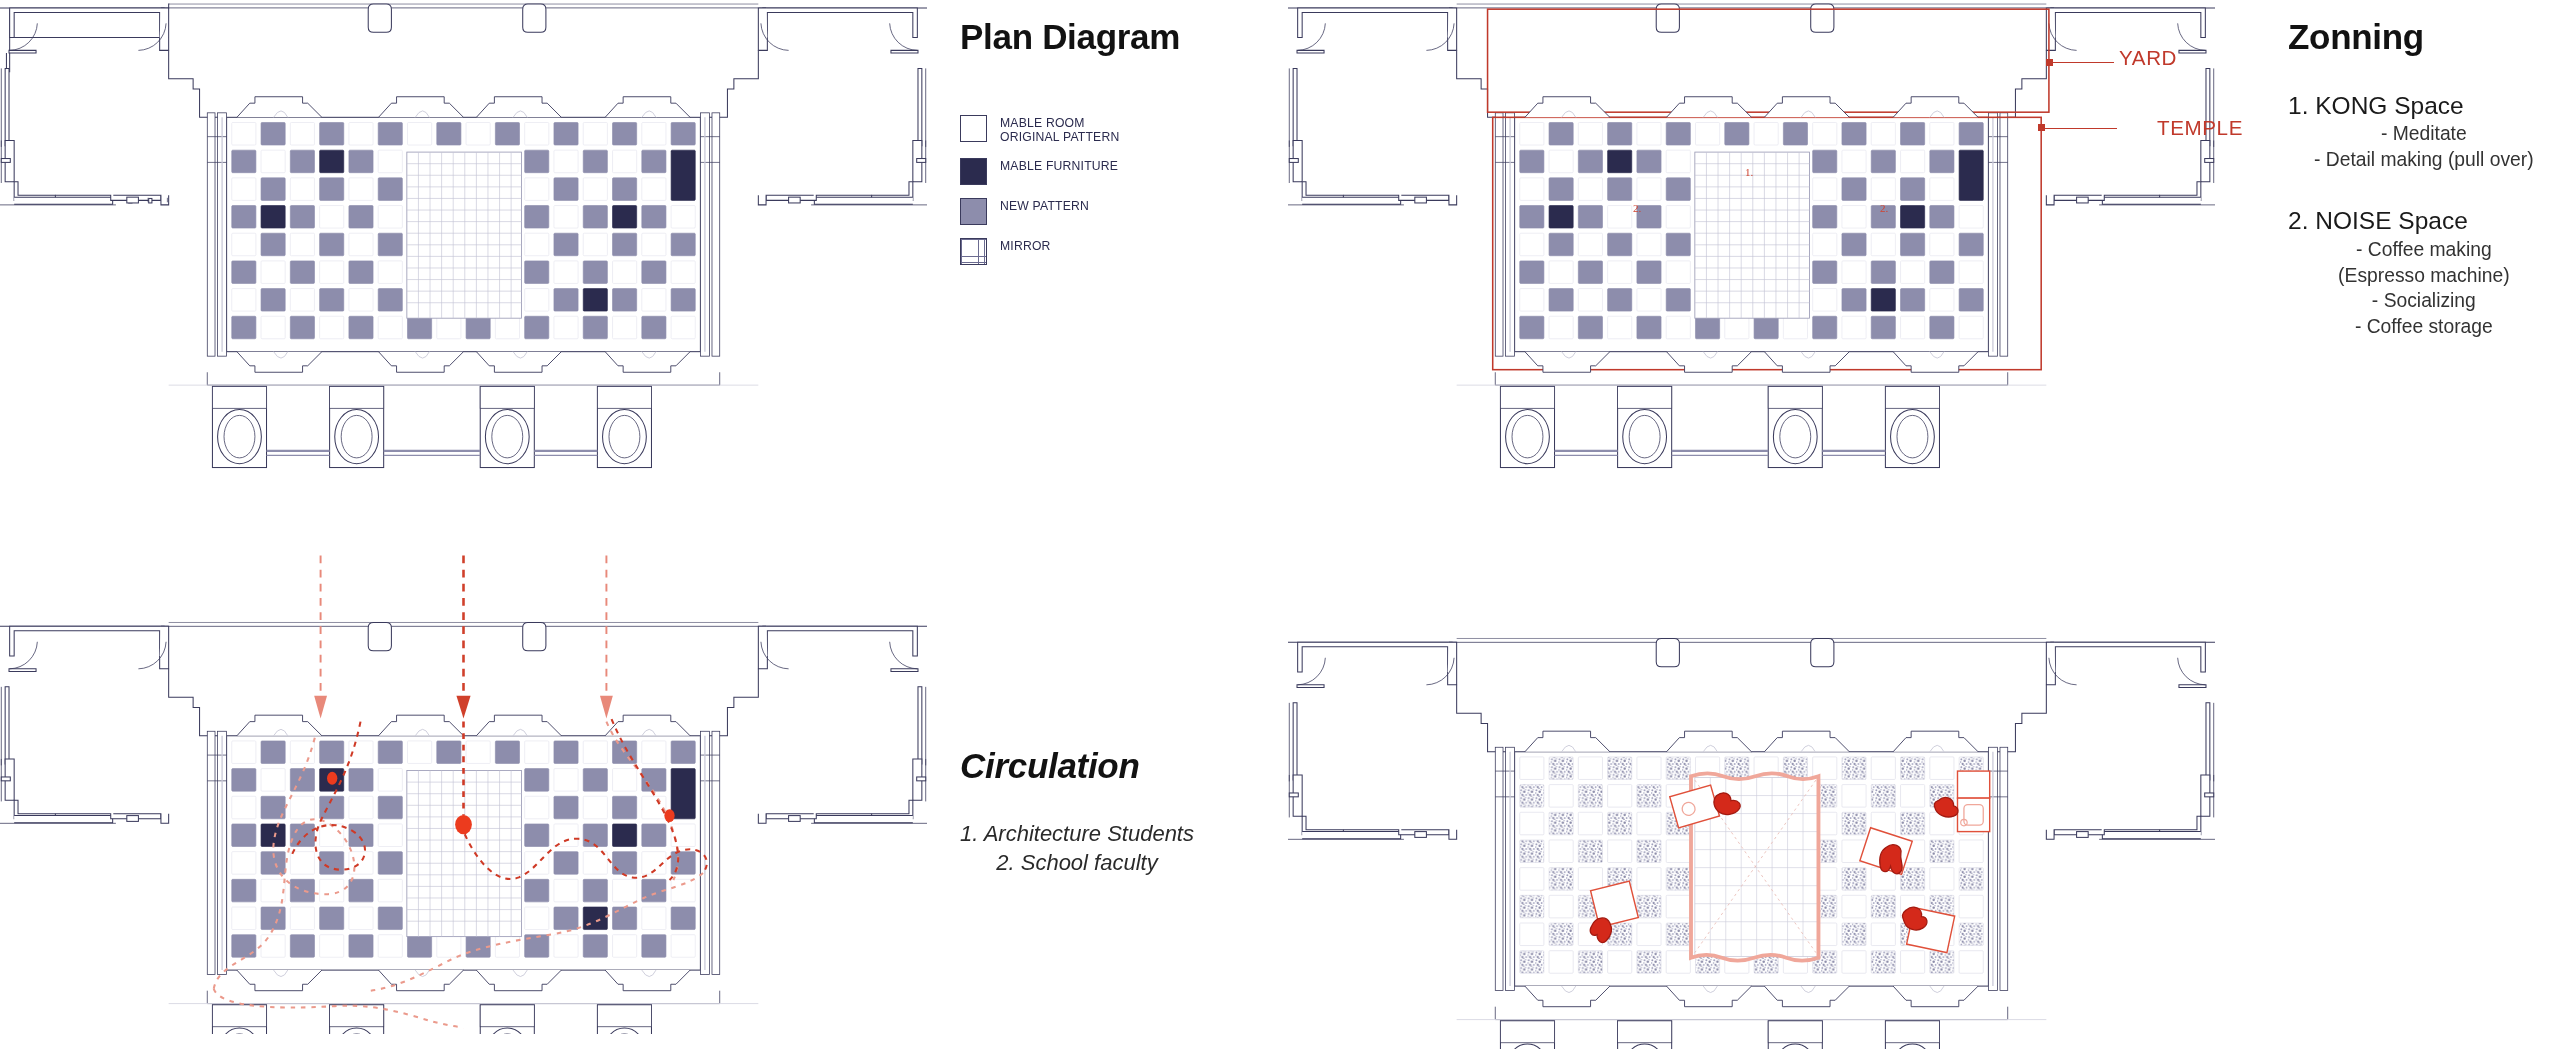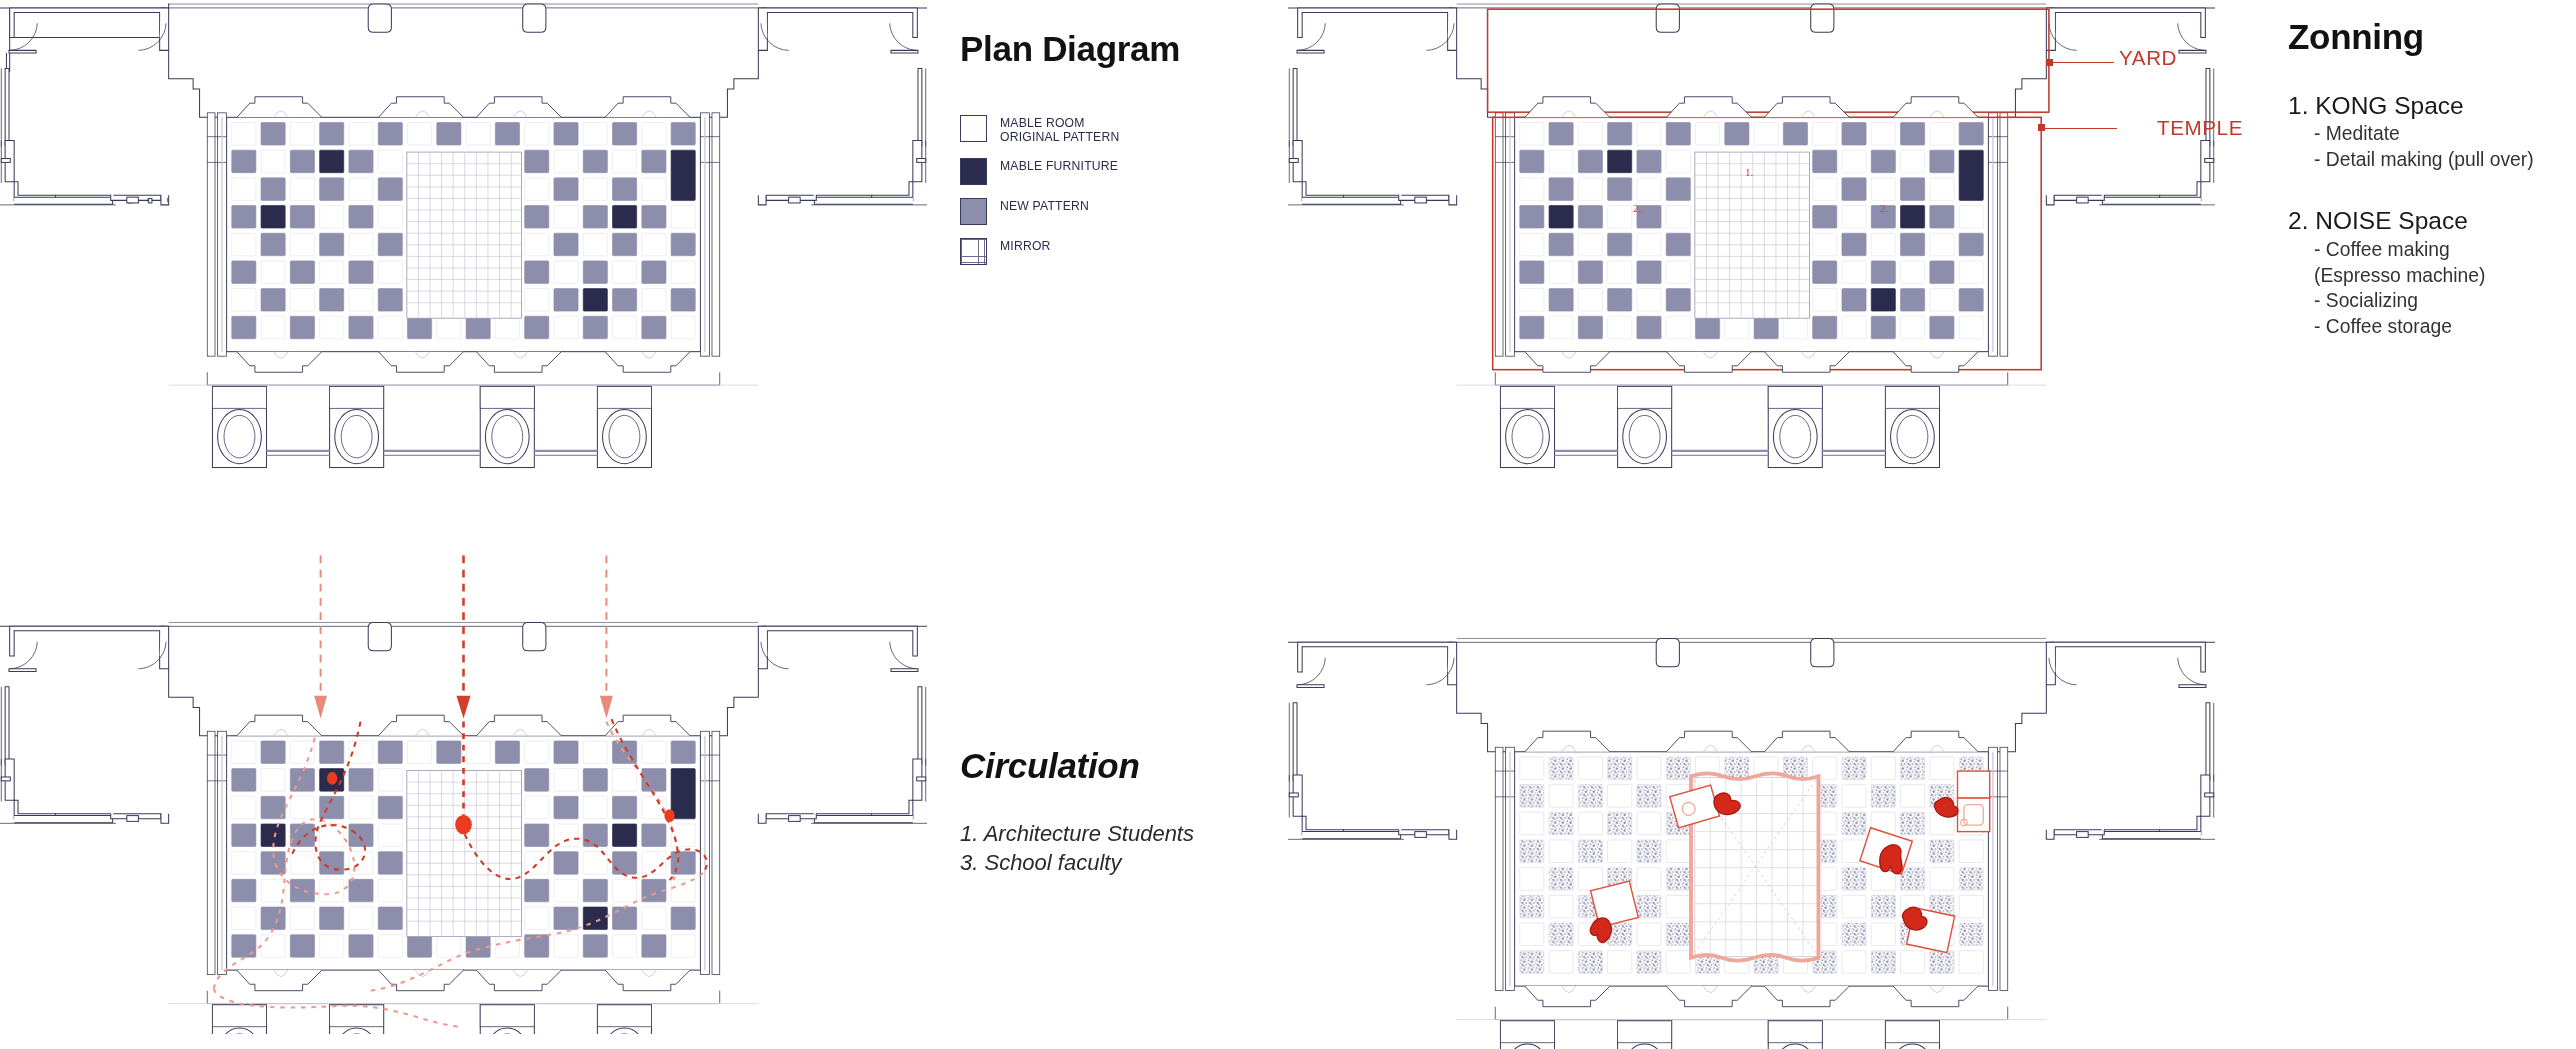--- a/index.html
+++ b/index.html
@@ -34,20 +34,21 @@
     letter-spacing: -0.3px;
     white-space: nowrap;
     line-height: 1.1;
   }
   .body-line {
     font-size: 22px;
     color: #2a2a2a;
     font-weight: 300;
     line-height: 1.32;
     white-space: nowrap;
+    text-align: center;
   }
   .body-line.sub {
     font-size: 19.3px;
     padding-left: 26px;
     color: #333;
   }
   .zone-head {
     font-size: 24.5px;
     font-weight: 300;
     color: #1a1a1a;
@@ -354,21 +355,21 @@
             <use href="#pd-col"></use>
           </g>
         <g transform="translate(928,600)">
             <use href="#pd-col"></use>
           </g>
         <path d="M 414 700 L 512 700 M 596 700 L 746 700 M 830 700 L 928 700" stroke="#8d8dac" stroke-width="3.5"></path>
         <path d="M 414 707 L 512 707 M 596 707 L 746 707 M 830 707 L 928 707" stroke="#8d8dac" stroke-width="2"></path>
       </g>
     </svg>
 
-    <div class="textcol" style="left:960px; top:18px;margin-top:12px;">
+    <div class="textcol" style="left:960px; top:18px;">
       <div class="panel-title">Plan Diagram</div>
     </div>
 
     <div class="legend">
       <div class="legend-row">
         <div class="swatch mable"></div>
         <div class="legend-label">MABLE ROOM
 ORIGINAL PATTERN</div>
       </div>
       <div class="legend-row">
@@ -881,21 +882,21 @@
         <path d="M 950 326 C 972 380, 1004 420, 1030 468 C 1056 516, 1062 556, 1040 576" stroke="#cf3a26" stroke-width="3.2" stroke-dasharray="8 8"></path>
         <ellipse cx="1040" cy="476" rx="8" ry="10" fill="#ec3b1e"></ellipse>
         <ellipse cx="516" cy="418" rx="8" ry="10" fill="#ec3b1e"></ellipse>
       </g>
     </svg>
 
     <div class="textcol" style="left:960px; top:238px;">
       <div class="panel-title">Circulation</div>
       <div class="gap-md"></div>
       <div class="body-line">1. Architecture Students</div>
-      <div class="body-line">3. School faculty</div>
+      <div class="body-line">2. School faculty</div>
     </div>
   </div>
 
   <div class="panel" id="panel-detail">
 
     <svg class="drawing" viewBox="0 0 1440 815">
       <defs>
         <pattern id="marbleSpeckle" patternUnits="userSpaceOnUse" width="12" height="12">
           <rect width="12" height="12" fill="#ffffff"></rect>
           <circle cx="2" cy="2" r="1.5" fill="#9a9ab8"></circle>

